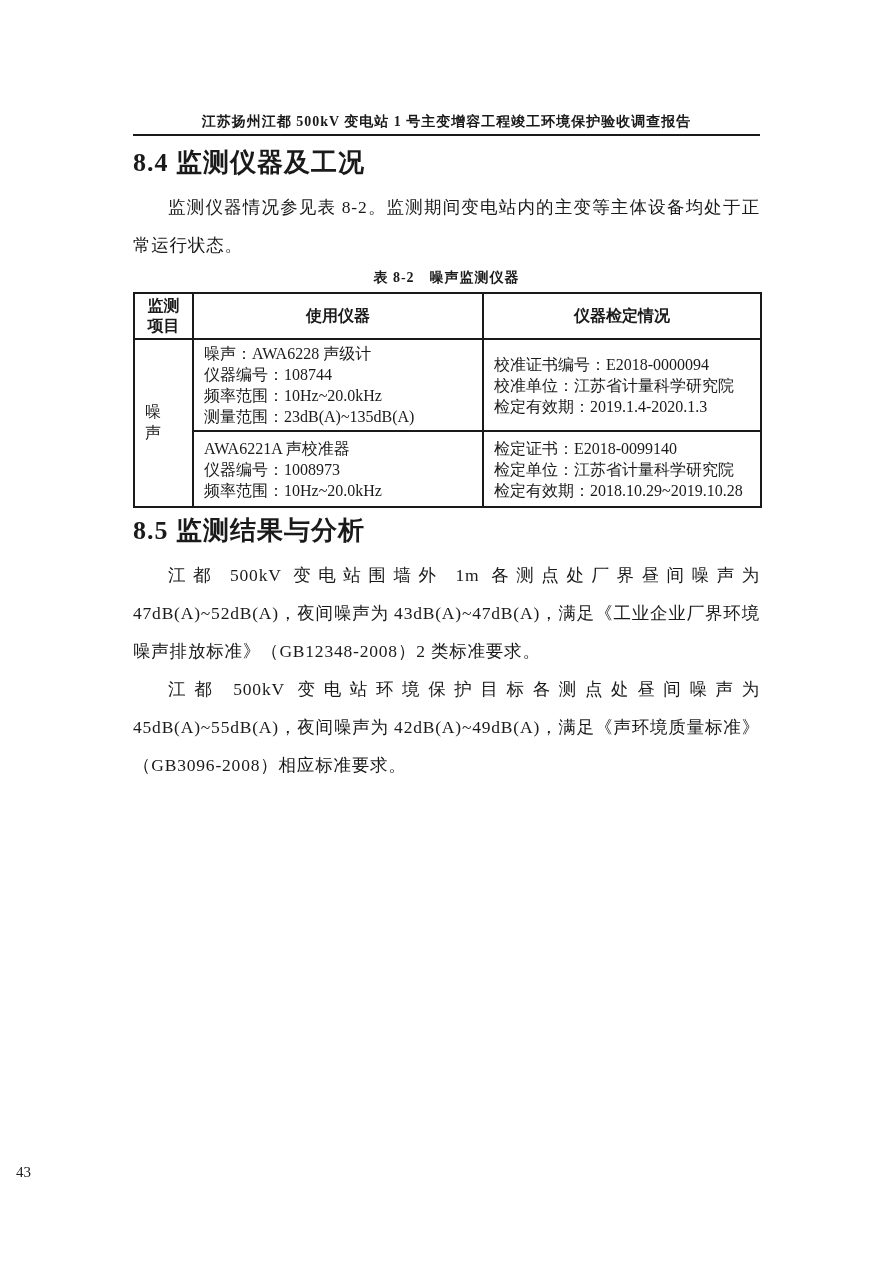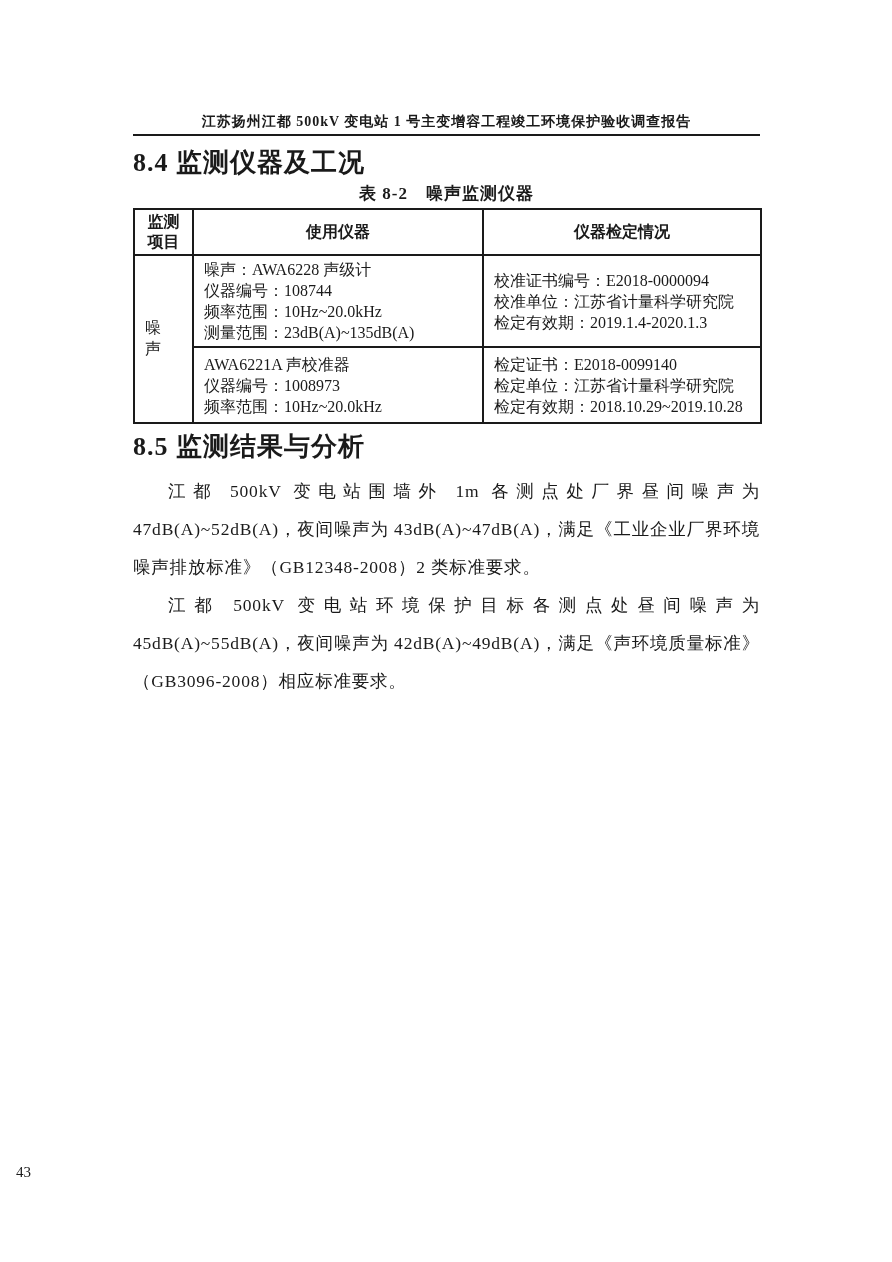--- a/index.html
+++ b/index.html
@@ -39,21 +39,21 @@
     font-size: 17.5px;
     line-height: 38px;
     letter-spacing: 0.8px;
     text-align: justify;
     text-indent: 2em;
     margin: 8px 0 0 0;
   }
   .body-para.no-gap { margin-top: 0; }
   .table-caption {
     text-align: center;
-    font-size: 17px;
+    font-size: 14px;
     font-weight: bold;
     line-height: 24px;
     letter-spacing: 1px;
     margin: 2px 0 2px 0;
   }
   table.inst-table {
     border-collapse: collapse;
     width: 100%;
     table-layout: fixed;
     font-size: 16px;
@@ -98,20 +98,21 @@
 </head>
 <body>
 
 <div class="page">
   <div class="content">
 
     <div class="doc-header">江苏扬州江都 500kV 变电站 1 号主变增容工程竣工环境保护验收调查报告</div>
 
     <div class="section-heading">8.4 监测仪器及工况</div>
 
+    <p class="body-para">监测仪器情况参见表 8-2。监测期间变电站内的主变等主体设备均处于正常运行状态。</p>
 
     <div class="table-caption">表 8-2　噪声监测仪器</div>
 
     <table class="inst-table">
       <colgroup>
           <col class="c1">
           <col class="c2">
           <col class="c3">
         </colgroup>
       <tbody>

